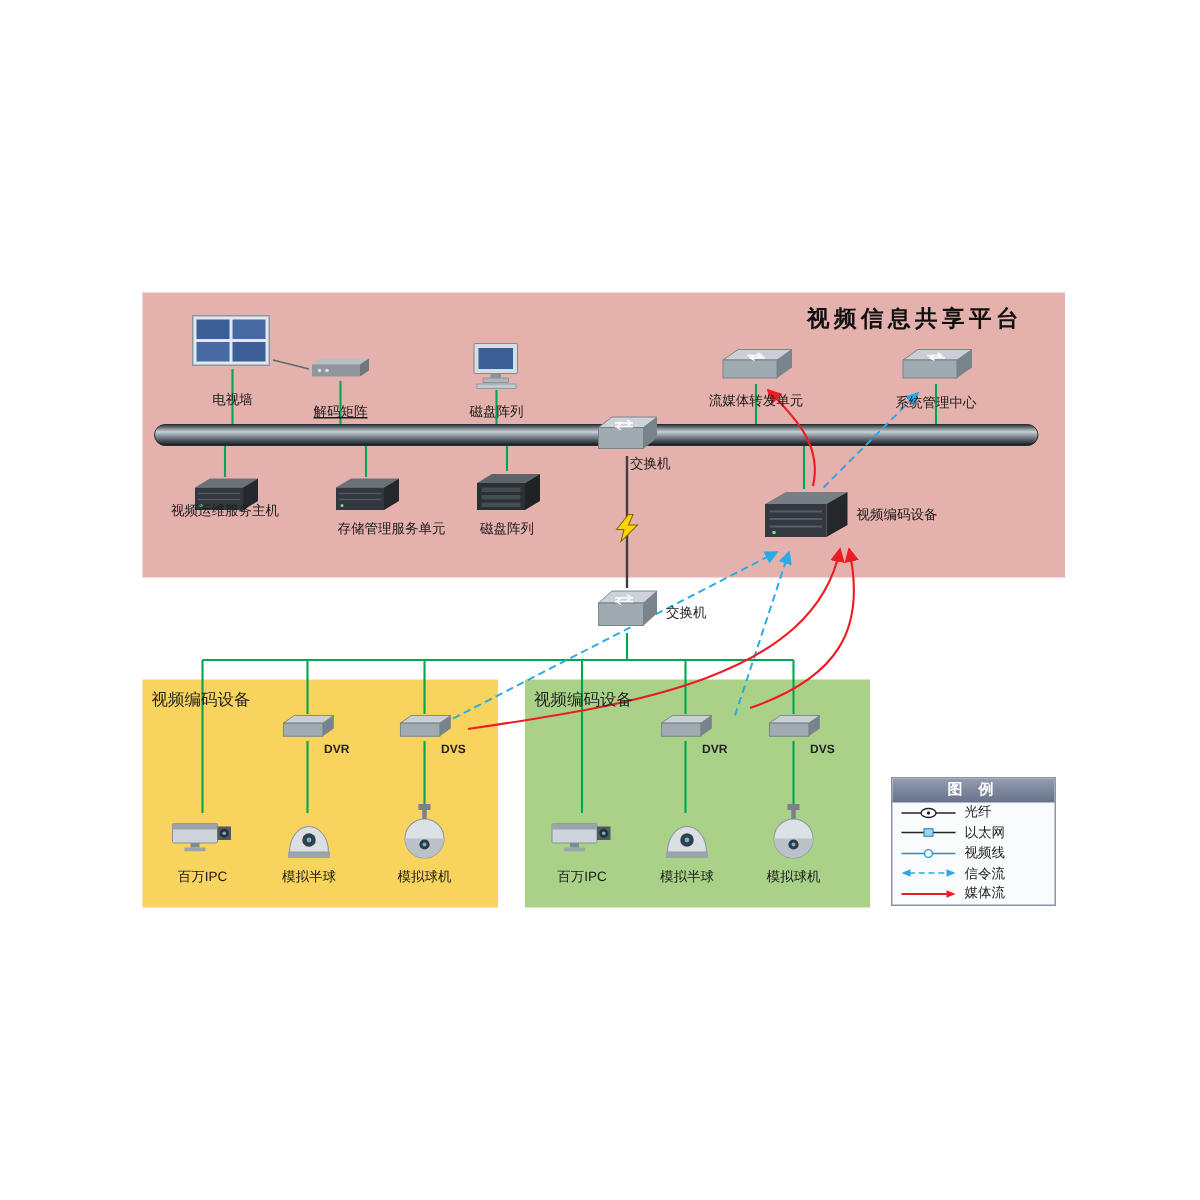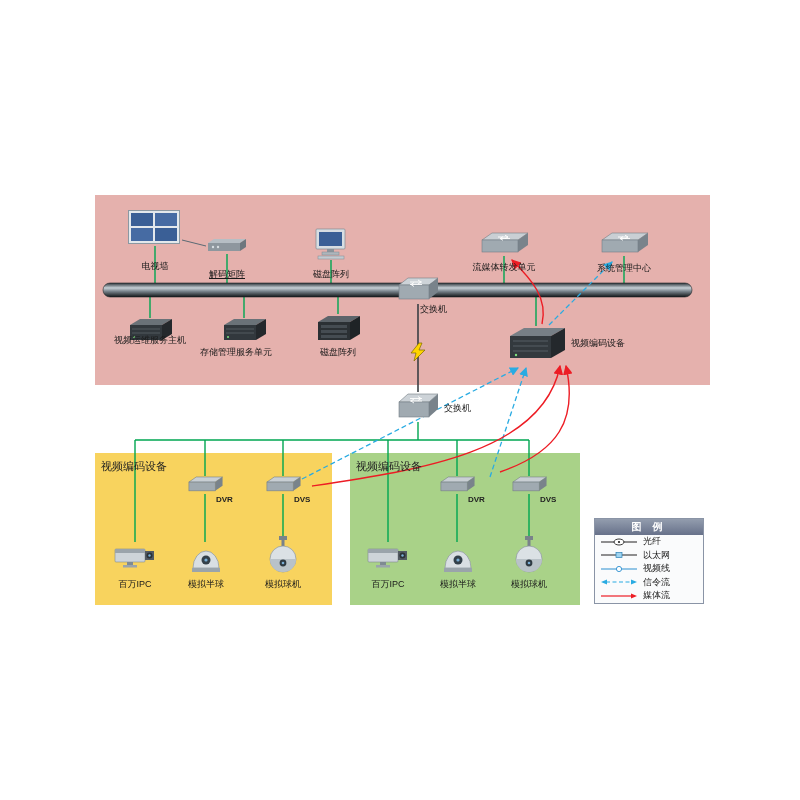--- a/index.html
+++ b/index.html
@@ -22,20 +22,21 @@
 </style>
 </head>
 <body>
 
 <div class="canvas">
 
   <div class="region" style="left:95px;top:195px;width:615px;height:190px;background:#e5b1ad;"></div>
   <div class="region" style="left:95px;top:453px;width:237px;height:152px;background:#f8d35e;"></div>
   <div class="region" style="left:350px;top:453px;width:230px;height:152px;background:#a9d288;"></div>
 
+  <div class="main-title" style="left:538px;top:203px;">视频信息共享平台</div>
   <div class="region-title" style="left:101px;top:459px;">视频编码设备</div>
   <div class="region-title" style="left:356px;top:459px;">视频编码设备</div>
 
   <svg class="overlay" width="800" height="800" viewBox="0 0 800 800">
     <defs>
       <linearGradient id="busGrad" x1="0" y1="0" x2="0" y2="1">
         <stop offset="0" stop-color="#2b3338"></stop>
         <stop offset="0.35" stop-color="#c6d0d6"></stop>
         <stop offset="0.6" stop-color="#77828a"></stop>
         <stop offset="1" stop-color="#121618"></stop>
@@ -148,21 +149,21 @@
   <div class="dev" style="left:220px;top:318px;">
     <svg width="48" height="26" viewBox="0 0 48 26">
       <polygon points="4,7 36,7 46,1 14,1" fill="#6a7278"></polygon>
       <polygon points="36,7 46,1 46,16 36,22" fill="#24282c"></polygon>
       <rect x="4" y="7" width="32" height="15" fill="#32383d"></rect>
       <line x1="6" y1="11" x2="34" y2="11" stroke="#525a60"></line>
         <line x1="6" y1="15" x2="34" y2="15" stroke="#525a60"></line>
       <circle cx="8" cy="19" r="1" fill="#7ee07e"></circle>
     </svg>
   </div>
-  <div class="lbl" style="left:236px;top:346px;">存储管理服务单元</div>
+  <div class="lbl" style="left:261px;top:346px;">存储管理服务单元</div>
 
   <div class="dev" style="left:314px;top:314px;">
     <svg width="48" height="30" viewBox="0 0 48 30">
       <polygon points="4,8 36,8 46,2 14,2" fill="#5d646a"></polygon>
       <polygon points="36,8 46,2 46,20 36,26" fill="#1f2326"></polygon>
       <rect x="4" y="8" width="32" height="18" fill="#2b3034"></rect>
       <rect x="7" y="11" width="26" height="3" fill="#454c52"></rect>
       <rect x="7" y="16" width="26" height="3" fill="#454c52"></rect>
       <rect x="7" y="21" width="26" height="3" fill="#454c52"></rect>
     </svg>

